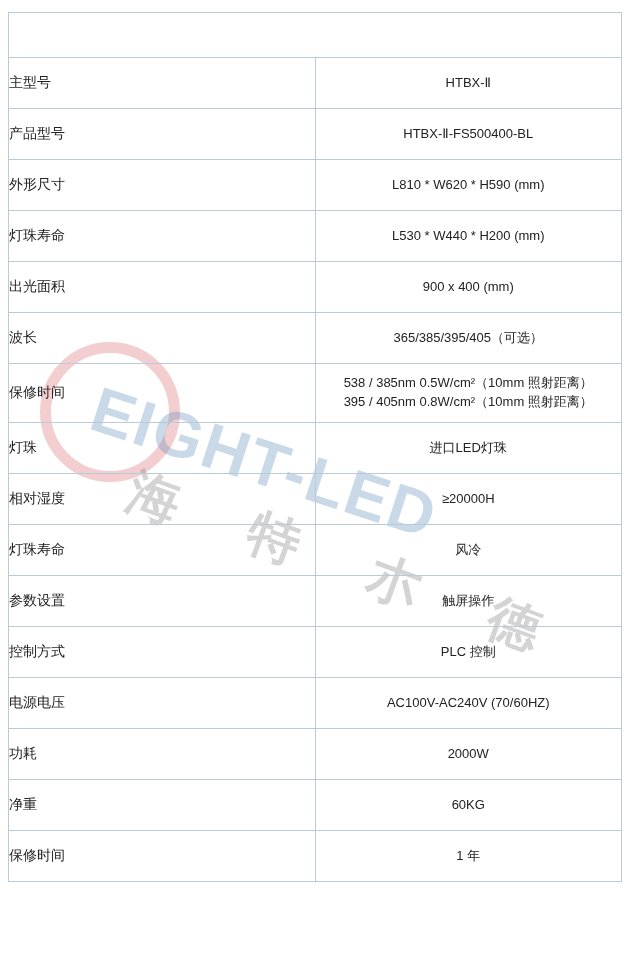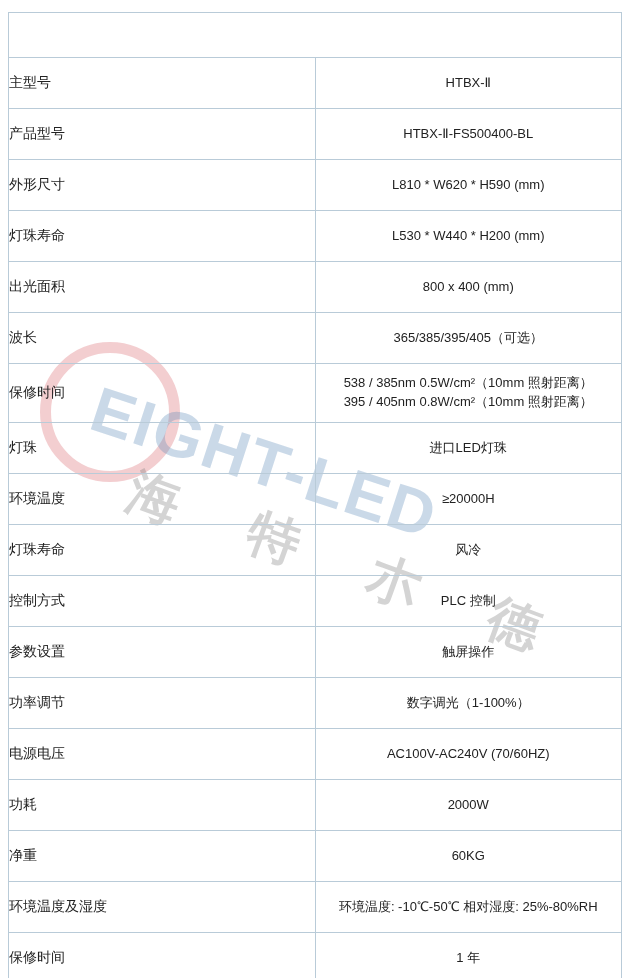--- a/index.html
+++ b/index.html
@@ -151,21 +151,21 @@
         </tr>
         <tr>
           <td class="label-cell">灯珠寿命</td>
           <td class="value-cell">
             <span class="line">L530 * W440 * H200 (mm)</span>
           </td>
         </tr>
         <tr>
           <td class="label-cell">出光面积</td>
           <td class="value-cell">
-            <span class="line">800 x 400 (mm)</span>
+            <span class="line">900 x 400 (mm)</span>
           </td>
         </tr>
         <tr>
           <td class="label-cell">波长</td>
           <td class="value-cell">
             <span class="line">365/385/395/405（可选）</span>
           </td>
         </tr>
         <tr class="tall">
           <td class="label-cell">保修时间</td>
@@ -174,71 +174,59 @@
             <span class="line">395 / 405nm 0.8W/cm²（10mm 照射距离）</span>
           </td>
         </tr>
         <tr>
           <td class="label-cell">灯珠</td>
           <td class="value-cell">
             <span class="line">进口LED灯珠</span>
           </td>
         </tr>
         <tr>
-          <td class="label-cell">环境温度</td>
+          <td class="label-cell">相对湿度</td>
           <td class="value-cell">
             <span class="line">≥20000H</span>
           </td>
         </tr>
         <tr>
           <td class="label-cell">灯珠寿命</td>
           <td class="value-cell">
             <span class="line">风冷</span>
           </td>
         </tr>
         <tr>
+          <td class="label-cell">参数设置</td>
+          <td class="value-cell">
+            <span class="line">触屏操作</span>
+          </td>
+        </tr>
+        <tr>
           <td class="label-cell">控制方式</td>
           <td class="value-cell">
             <span class="line">PLC 控制</span>
           </td>
         </tr>
         <tr>
-          <td class="label-cell">参数设置</td>
-          <td class="value-cell">
-            <span class="line">触屏操作</span>
-          </td>
-        </tr>
-        <tr>
-          <td class="label-cell">功率调节</td>
-          <td class="value-cell">
-            <span class="line">数字调光（1-100%）</span>
-          </td>
-        </tr>
-        <tr>
           <td class="label-cell">电源电压</td>
           <td class="value-cell">
             <span class="line">AC100V-AC240V (70/60HZ)</span>
           </td>
         </tr>
         <tr>
           <td class="label-cell">功耗</td>
           <td class="value-cell">
             <span class="line">2000W</span>
           </td>
         </tr>
         <tr>
           <td class="label-cell">净重</td>
           <td class="value-cell">
             <span class="line">60KG</span>
-          </td>
-        </tr>
-        <tr>
-          <td class="label-cell">环境温度及湿度</td>
-          <td class="value-cell">
-            <span class="line">环境温度: -10℃-50℃ 相对湿度: 25%-80%RH</span>
           </td>
         </tr>
         <tr>
           <td class="label-cell">保修时间</td>
           <td class="value-cell">
             <span class="line">1 年</span>
           </td>
         </tr>
       </tbody>
   </table>

